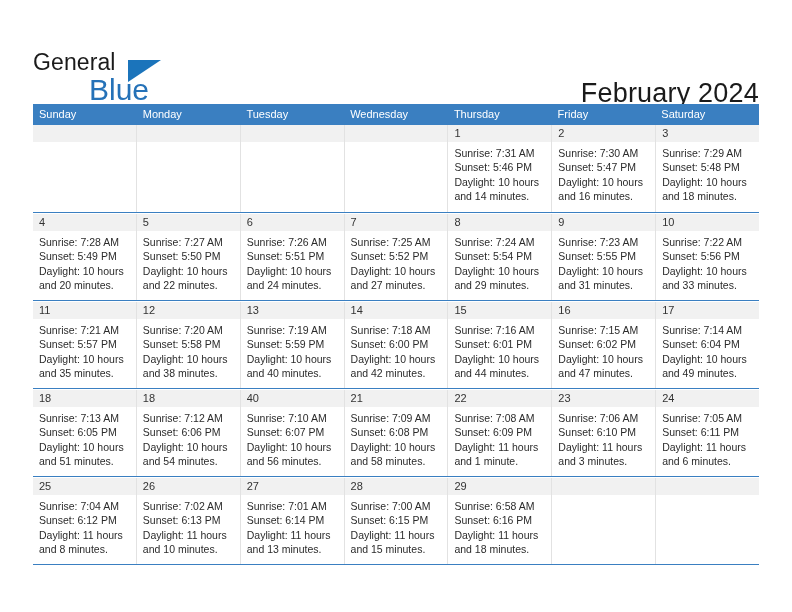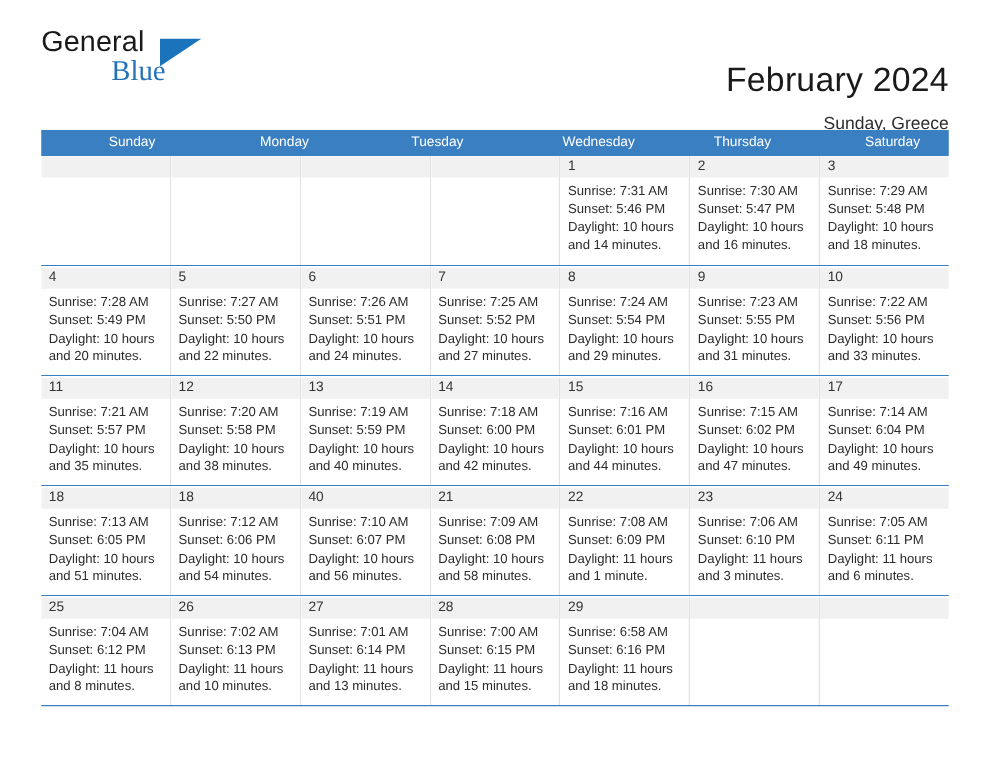--- a/index.html
+++ b/index.html
@@ -18,21 +18,21 @@
     position: relative;
     width: 792px;
     height: 612px;
     box-sizing: border-box;
   }
 
   
   .top-bar {
     position: absolute;
     left: 33px;
-    top: 12px;
+    top: 41px;
     right: 33px;
     height: 70px;
   }
   .brand {
     position: absolute;
     left: 0;
     top: 8px;
     width: 220px;
     height: 56px;
   }
@@ -43,23 +43,23 @@
     font-size: 23px;
     letter-spacing: 0.1px;
     color: #1a1a1a;
     font-family: "Liberation Sans", sans-serif;
     font-weight: 400;
   }
   .brand-blue {
     position: absolute;
     left: 56px;
     top: 24px;
-    font-size: 23px;
+    font-size: 30px;
     color: #2572b8;
-    font-family: Liberation Serif, serif;
+    font-family: Liberation Sans, sans-serif;
     font-weight: 400;
   }
   .brand-flag {
     position: absolute;
     left: 95px;
     top: 11px;
     width: 0;
     height: 0;
     border-left: 33px solid #1b74bb;
     border-bottom: 22px solid transparent;
@@ -101,21 +101,20 @@
   }
   .weekday {
     flex: 1 1 0;
     box-sizing: border-box;
     color: #ffffff;
     font-size: 11px;
     line-height: 21px;
     padding-left: 6px;
     white-space: nowrap;
     overflow: hidden;
-    margin-left: 48px;
   }
 
   .week-row {
     display: flex;
     border-top: 1px solid #ffffff;
     border-bottom: 1px solid #3a7fc1;
     height: 88px;
     box-sizing: border-box;
     background: #ffffff;
   }
@@ -171,20 +170,21 @@
     </div>
   </div>
 
   <div class="calendar">
     <div class="weekday-row">
       <div class="weekday">Sunday</div>
       <div class="weekday">Monday</div>
       <div class="weekday">Tuesday</div>
       <div class="weekday">Wednesday</div>
       <div class="weekday">Thursday</div>
+      <div class="weekday">Friday</div>
       <div class="weekday">Saturday</div>
     </div>
     <div id="weeks-container">
         <div class="week-row first">
           <div class="day-cell empty">
             <div class="day-number"></div>
             <div class="day-lines"></div>
           </div>
           <div class="day-cell empty">
             <div class="day-number"></div>

